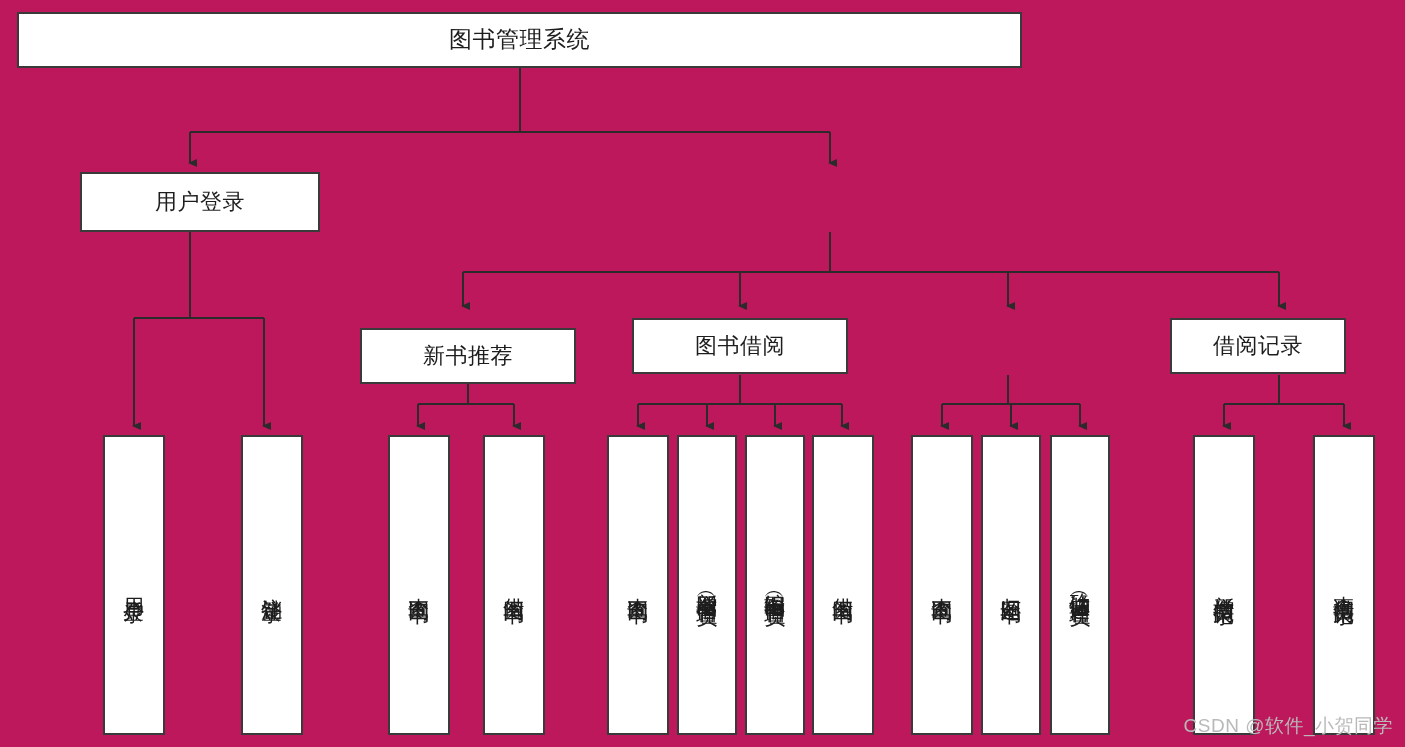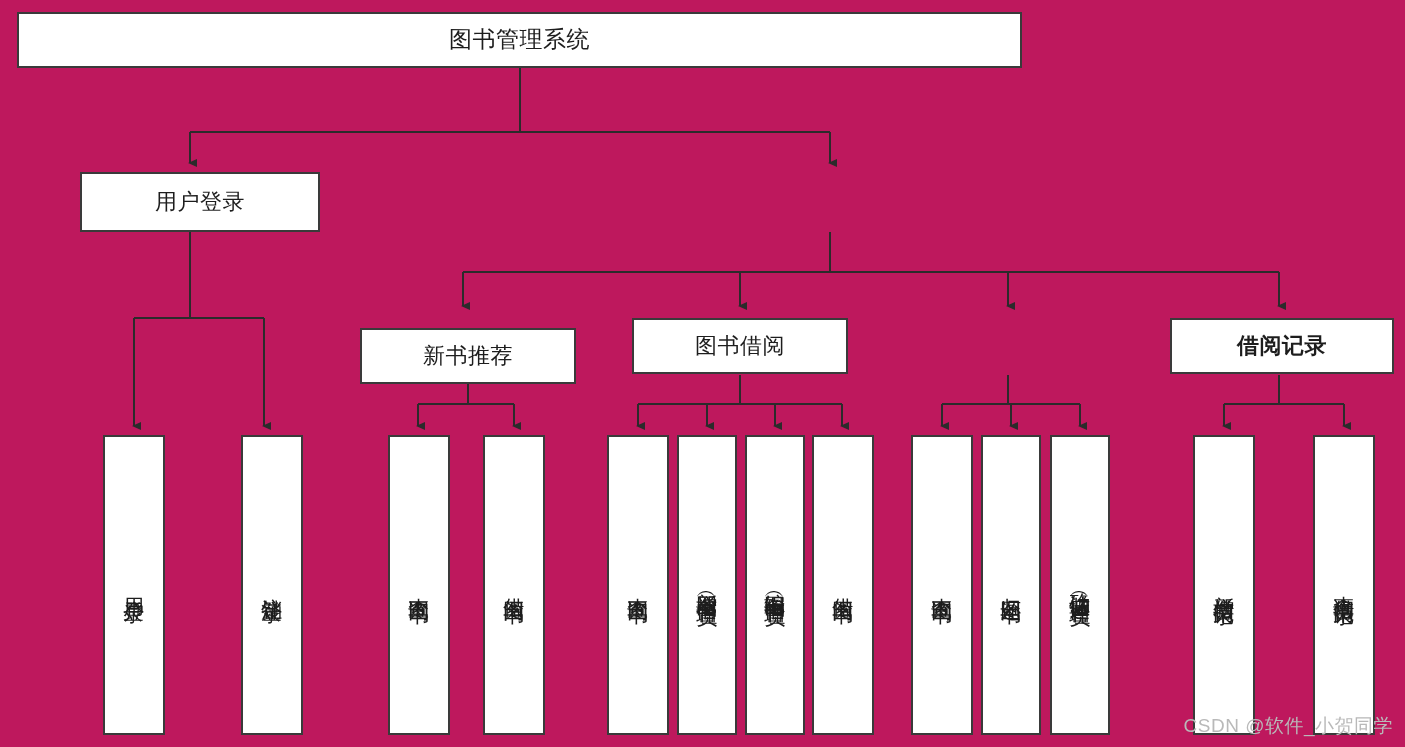--- a/index.html
+++ b/index.html
@@ -133,21 +133,21 @@
   <div class="node horiz" style="left:80px; top:172px; width:240px; height:60px;">
     <span class="node-label">用户登录</span>
   </div>
 
   <div class="node horiz" style="left:360px; top:318px; width:216px; height:56px;margin-top:10px;">
     <span class="node-label">新书推荐</span>
   </div>
   <div class="node horiz" style="left:632px; top:318px; width:216px; height:56px;justify-content:center;">
     <span class="node-label">图书借阅</span>
   </div>
-  <div class="node horiz" style="left:1170px; top:318px; width:224px; height:56px;font-weight:bold;">
+  <div class="node horiz" style="left:1170px; top:318px; width:176px; height:56px;">
     <span class="node-label">借阅记录</span>
   </div>
 
   <div class="node vert" style="left:103px; top:435px; width:62px; height:300px;">
     <span class="node-label">用户登录</span>
   </div>
   <div class="node vert" style="left:241px; top:435px; width:62px; height:300px;">
     <span class="node-label">注销登录</span>
   </div>
 

